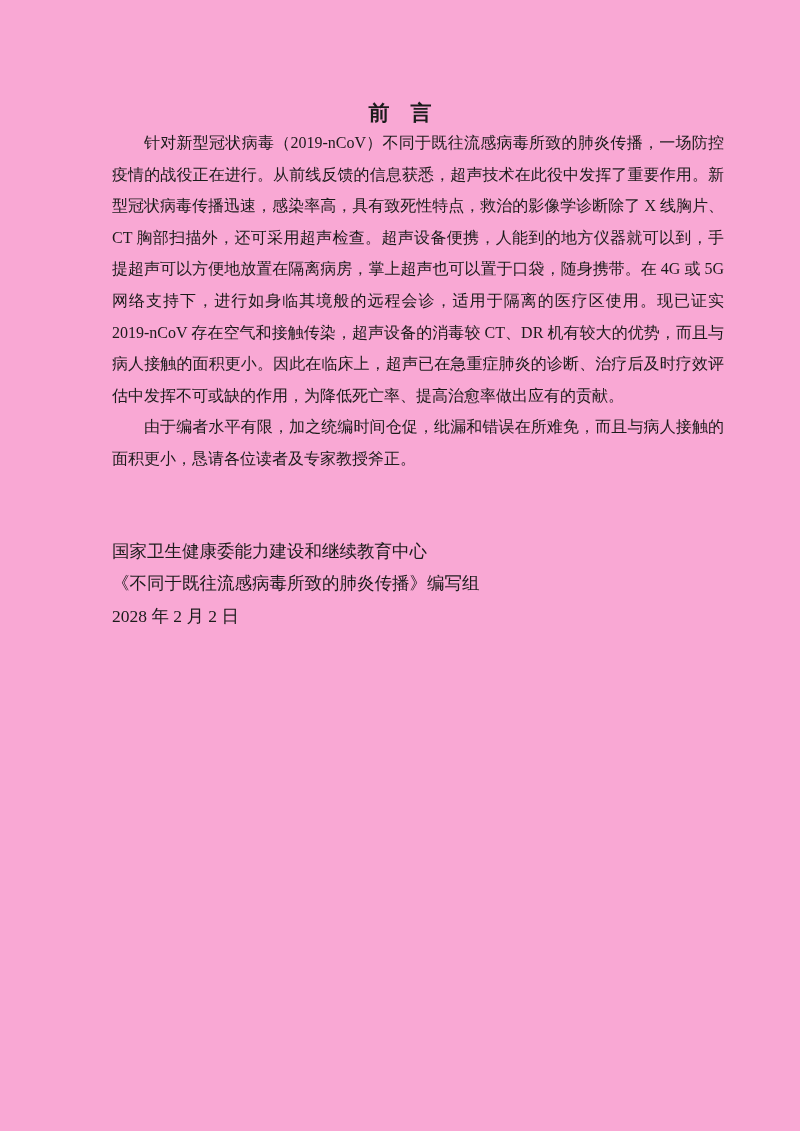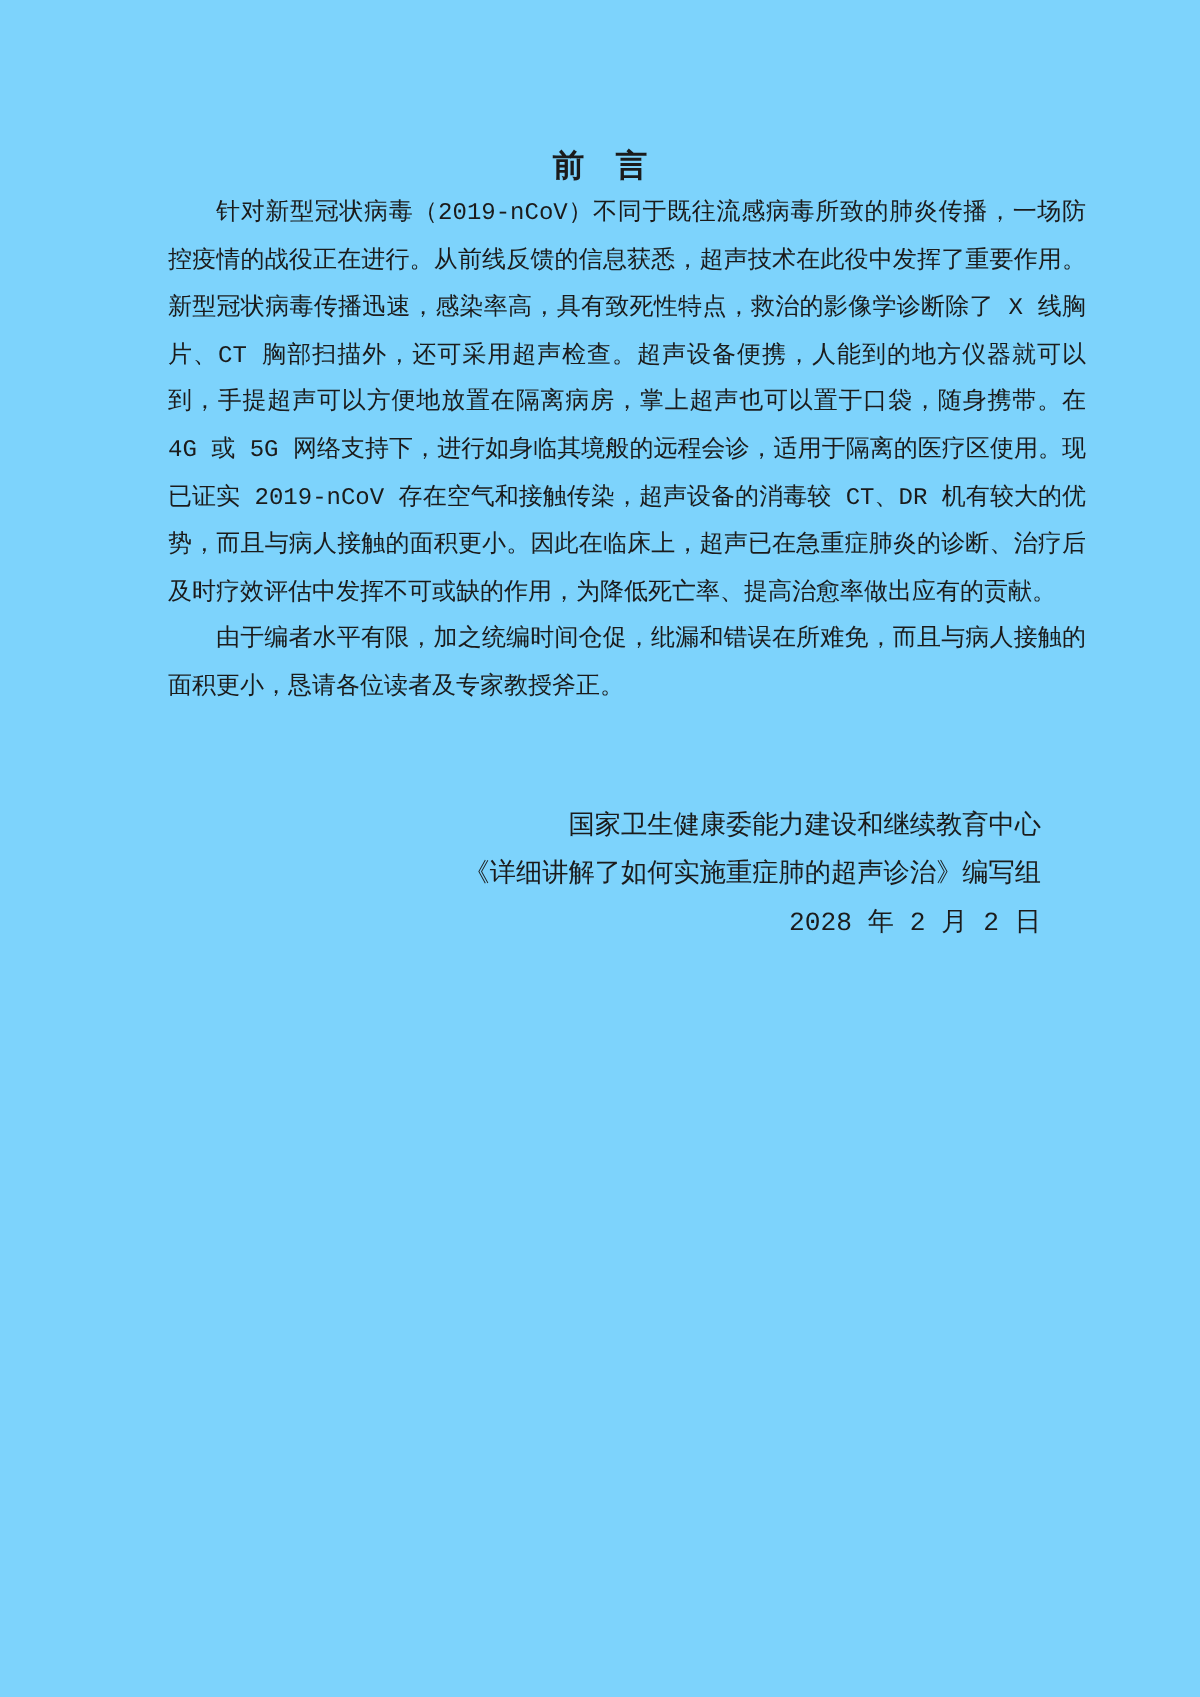--- a/index.html
+++ b/index.html
@@ -4,22 +4,22 @@
 <style>
   html, body {
     margin: 0;
     padding: 0;
     background: #ffffff;
   }
   .page {
     position: relative;
     width: 800px;
     height: 1131px;
-    background: #7dd3fc;
-    font-family: Liberation Mono, monospace;
+    background: #f9a8d4;
+    font-family: Liberation Serif, serif;
     color: #1b1b1b;
     overflow: hidden;
   }
   .title {
     position: absolute;
     top: 100px;
     left: 0;
     width: 800px;
     margin: 0;
     text-align: center;
@@ -45,32 +45,32 @@
   }
   .signature {
     margin-top: 60px;
     padding-right: 30px;
     text-align: right;
   }
   .signature p {
     margin: 0;
     font-size: 17.5px;
     line-height: 32.5px;
-    text-align: right;
+    text-align: left;
   }
 </style>
 </head>
 <body>
 
 <div class="page">
   <h1 class="title">前　言</h1>
 
   <div class="content">
     <p class="body-par">针对新型冠状病毒（2019-nCoV）不同于既往流感病毒所致的肺炎传播，一场防控疫情的战役正在进行。从前线反馈的信息获悉，超声技术在此役中发挥了重要作用。新型冠状病毒传播迅速，感染率高，具有致死性特点，救治的影像学诊断除了 X 线胸片、CT 胸部扫描外，还可采用超声检查。超声设备便携，人能到的地方仪器就可以到，手提超声可以方便地放置在隔离病房，掌上超声也可以置于口袋，随身携带。在 4G 或 5G 网络支持下，进行如身临其境般的远程会诊，适用于隔离的医疗区使用。现已证实 2019-nCoV 存在空气和接触传染，超声设备的消毒较 CT、DR 机有较大的优势，而且与病人接触的面积更小。因此在临床上，超声已在急重症肺炎的诊断、治疗后及时疗效评估中发挥不可或缺的作用，为降低死亡率、提高治愈率做出应有的贡献。</p>
     <p class="body-par">由于编者水平有限，加之统编时间仓促，纰漏和错误在所难免，而且与病人接触的面积更小，恳请各位读者及专家教授斧正。</p>
 
     <div class="signature">
       <p>国家卫生健康委能力建设和继续教育中心</p>
-      <p>《详细讲解了如何实施重症肺的超声诊治》编写组</p>
+      <p>《不同于既往流感病毒所致的肺炎传播》编写组</p>
       <p>2028 年 2 月 2 日</p>
     </div>
   </div>
 </div>
 
 </body></html>

